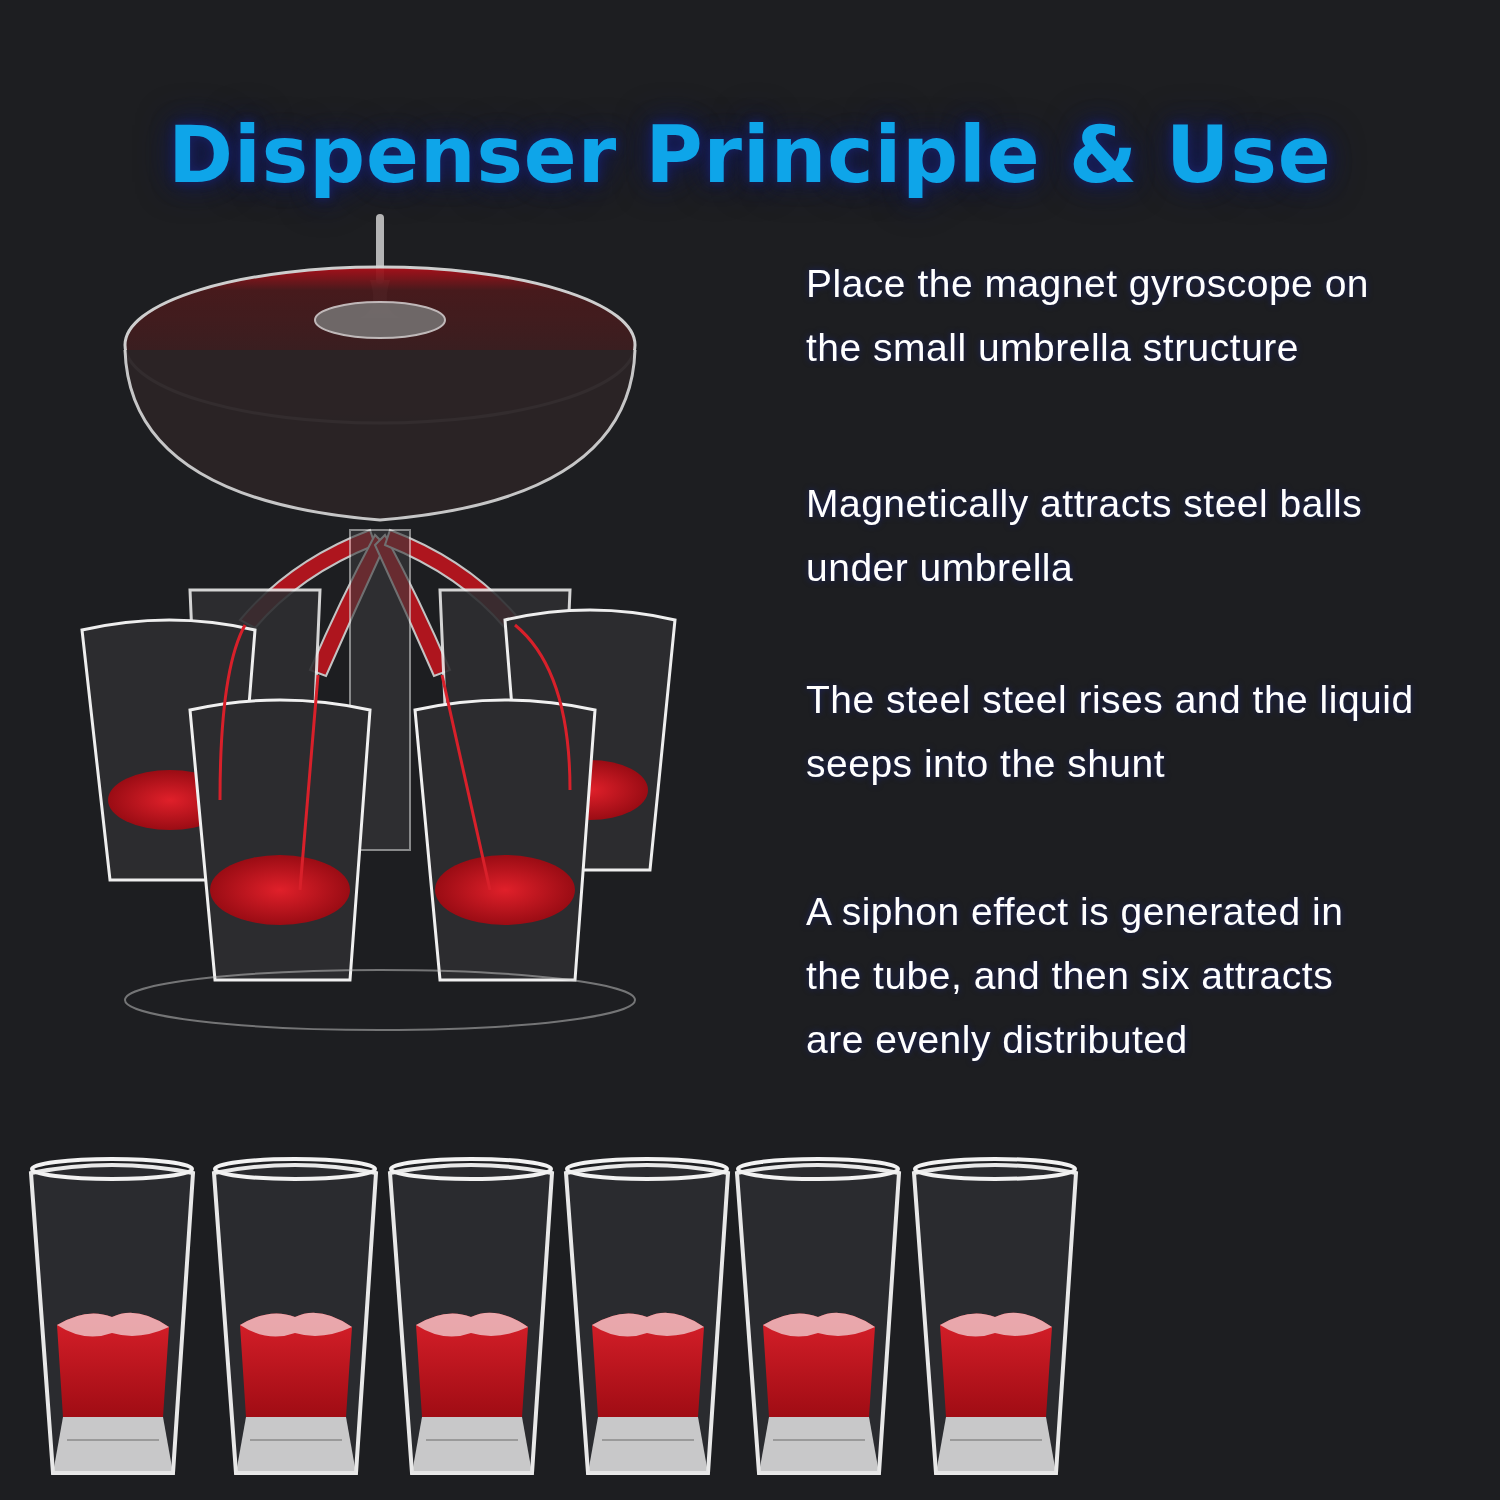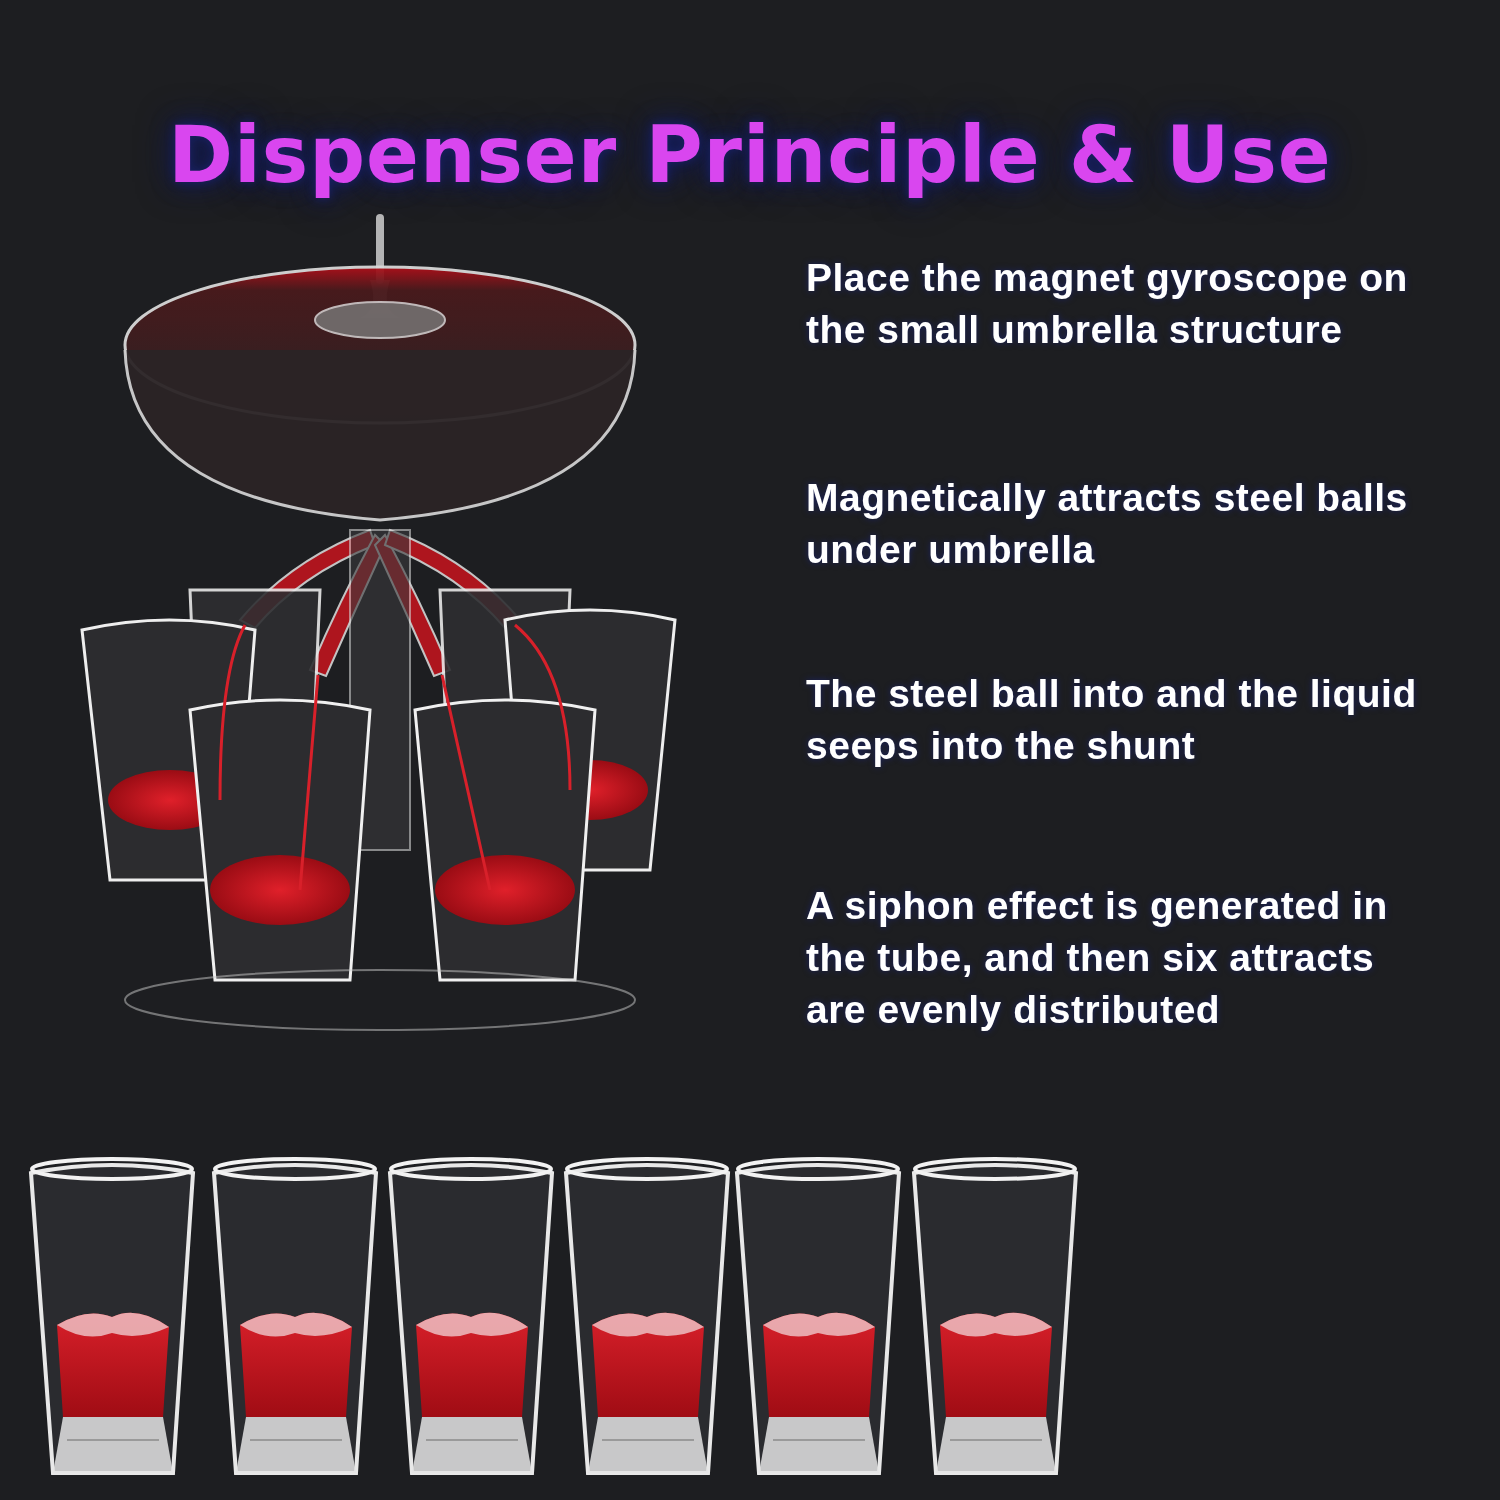--- a/index.html
+++ b/index.html
@@ -17,44 +17,43 @@
     .title {
       position: absolute;
       left: 0;
       top: 58px;
       width: 1500px;
       text-align: center;
       font-family: "DejaVu Sans", sans-serif;
       font-weight: bold;
       font-size: 78px;
       letter-spacing: 1px;
-      color: #d946ef;
+      color: #0ea5e9;
       text-shadow:
         0 0 10px #1a2266,
         0 0 22px #141c5a,
         0 0 36px #10174a;
     }
     .steps {
       position: absolute;
       left: 806px;
       top: 252px;
       width: 680px;
     }
     .step {
       position: absolute;
       left: 0;
       width: 680px;
       font-family: "Liberation Sans", sans-serif;
       font-size: 39px;
-      line-height: 52px;
+      line-height: 64px;
       color: #ffffff;
       letter-spacing: 0.5px;
       text-shadow: 0 0 6px #1b2260;
       white-space: pre-line;
-      font-weight: bold;
     }
     .step.s1 { top: 0px; }
     .step.s2 { top: 220px; }
     .step.s3 { top: 416px; }
     .step.s4 { top: 628px; }
 
     
     .dispenser {
       position: absolute;
       left: 70px;
@@ -139,21 +138,21 @@
 
     <ellipse cx="310" cy="800" rx="255" ry="30" fill="none" stroke="#cccccc" stroke-width="2" opacity="0.5"></ellipse>
   </svg>
 </div>
 
 <div class="steps">
   <div class="step s1">Place the magnet gyroscope on
 the small umbrella structure</div>
   <div class="step s2">Magnetically attracts steel balls
 under umbrella</div>
-  <div class="step s3">The steel ball into and the liquid
+  <div class="step s3">The steel steel rises and the liquid
  seeps into the shunt</div>
   <div class="step s4">A siphon effect is generated in
 the tube, and then six attracts
 are evenly distributed</div>
 </div>
 
 <div class="glasses-row">
   <div class="glass" style="left:27px">
   <svg width="170" height="330" viewBox="0 0 170 330">
     <defs>

